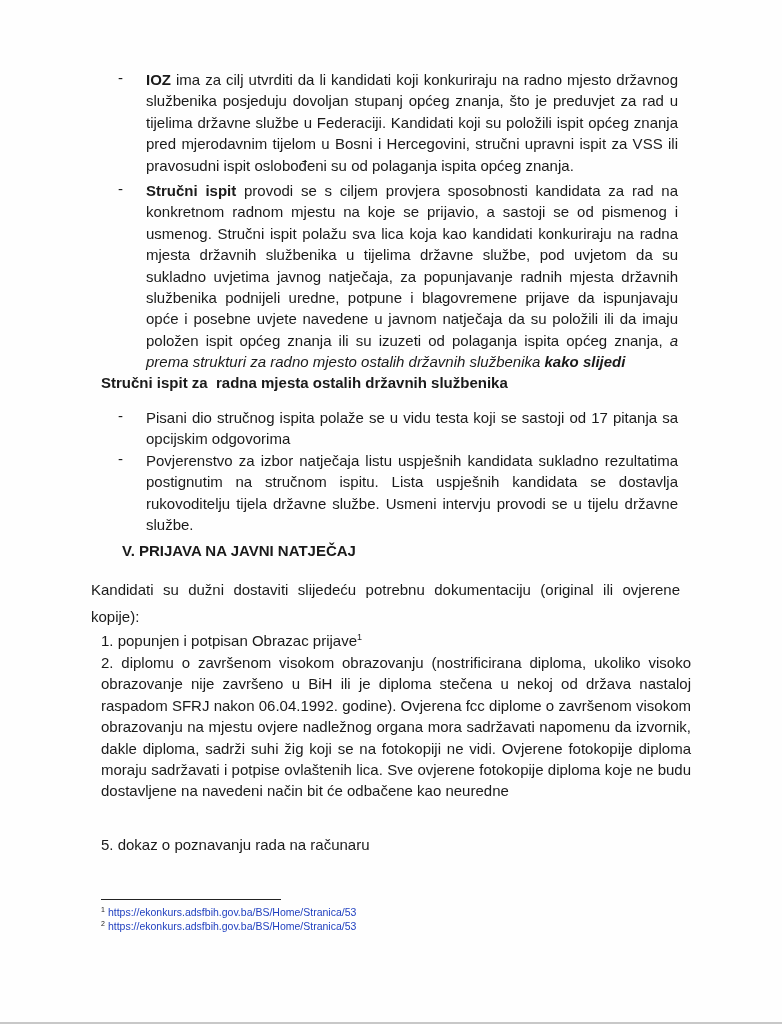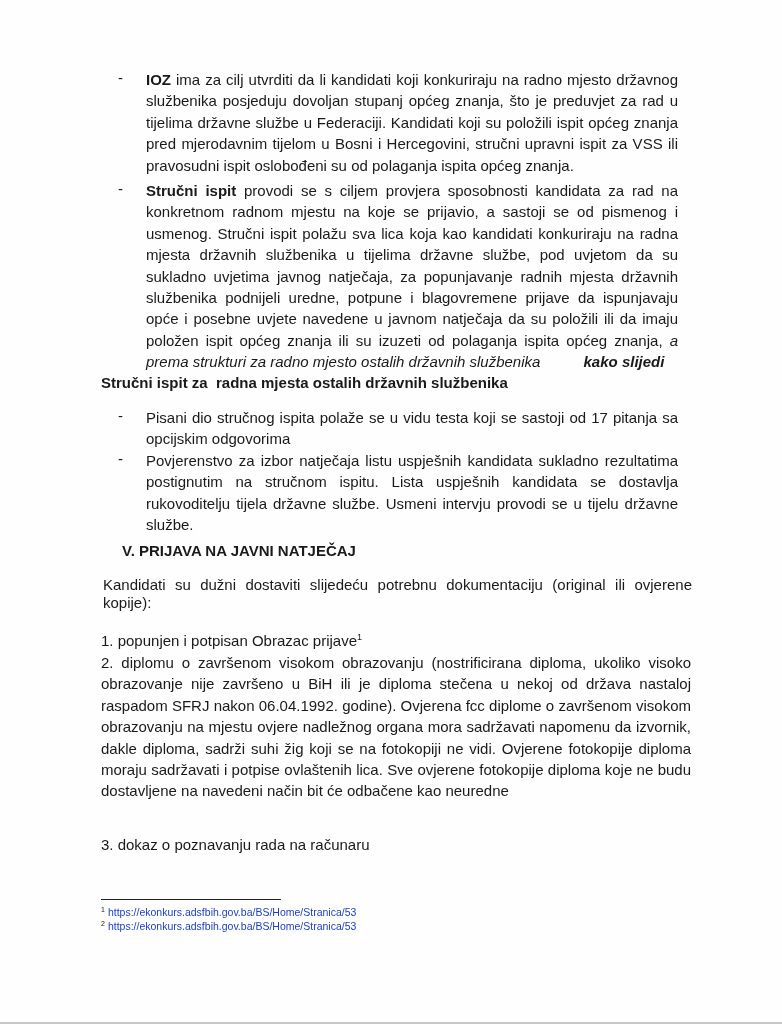--- a/index.html
+++ b/index.html
@@ -37,34 +37,34 @@
       width: 14px;
     }
     .bullet-body {
       margin-left: 28px;
       line-height: 21.4px;
       text-align: justify;
       text-align-last: left;
     }
     .lead-bold { font-weight: bold; }
     .it { font-style: italic; }
-    .itb { font-style: italic; font-weight: bold; margin-left: 39px; }
+    .itb { font-style: italic; font-weight: bold; }
 
     .section-heading {
       position: absolute;
       left: 101px;
       font-weight: bold;
       font-size: 15px;
     }
 
     .para {
       position: absolute;
-      left: 103px;
+      left: 91px;
       width: 589px;
-      line-height: 18px;
+      line-height: 27px;
       text-align: justify;
       text-align-last: left;
     }
     .numbered {
       position: absolute;
       left: 101px;
       width: 590px;
       line-height: 21.4px;
       text-align: justify;
       text-align-last: left;
@@ -127,21 +127,21 @@
 
   <div class="section-heading" style="top:542px;margin-left:21px;">V. PRIJAVA NA JAVNI NATJEČAJ</div>
 
   <div class="para" style="top:576px;">Kandidati su dužni dostaviti slijedeću potrebnu dokumentaciju (original ili ovjerene kopije):</div>
 
   <div class="numbered" style="top:630px;"><span>1. popunjen i potpisan Obrazac prijave</span><sup class="fn">1</sup></div>
 
   <div class="numbered" style="top:652px;">2. diplomu o završenom visokom obrazovanju (nostrificirana diploma, ukoliko visoko obrazovanje nije završeno u BiH ili je diploma stečena u nekoj od država nastaloj raspadom SFRJ nakon 06.04.1992. godine). Ovjerena fcc diplome o završenom visokom obrazovanju na mjestu ovjere nadležnog organa mora sadržavati napomenu da izvornik, dakle diploma, sadrži suhi žig koji se na fotokopiji ne vidi. Ovjerene fotokopije diploma moraju sadržavati i potpise ovlaštenih lica. Sve ovjerene fotokopije diploma koje ne budu dostavljene na navedeni način bit će odbačene kao neuredne</div>
 
 
-  <div class="numbered" style="top:834px;">3. dokaz o poznavanju rada na računaru</div>
+  <div class="numbered" style="top:834px;">5. dokaz o poznavanju rada na računaru</div>
 
   <div class="footnote-rule"></div>
   <div class="footnote" style="top:906px;">
     <sup>1</sup><a>https://ekonkurs.adsfbih.gov.ba/BS/Home/Stranica/53</a>
   </div>
   <div class="footnote" style="top:920px;">
     <sup>2</sup><a>https://ekonkurs.adsfbih.gov.ba/BS/Home/Stranica/53</a>
   </div>
 
 </div>

